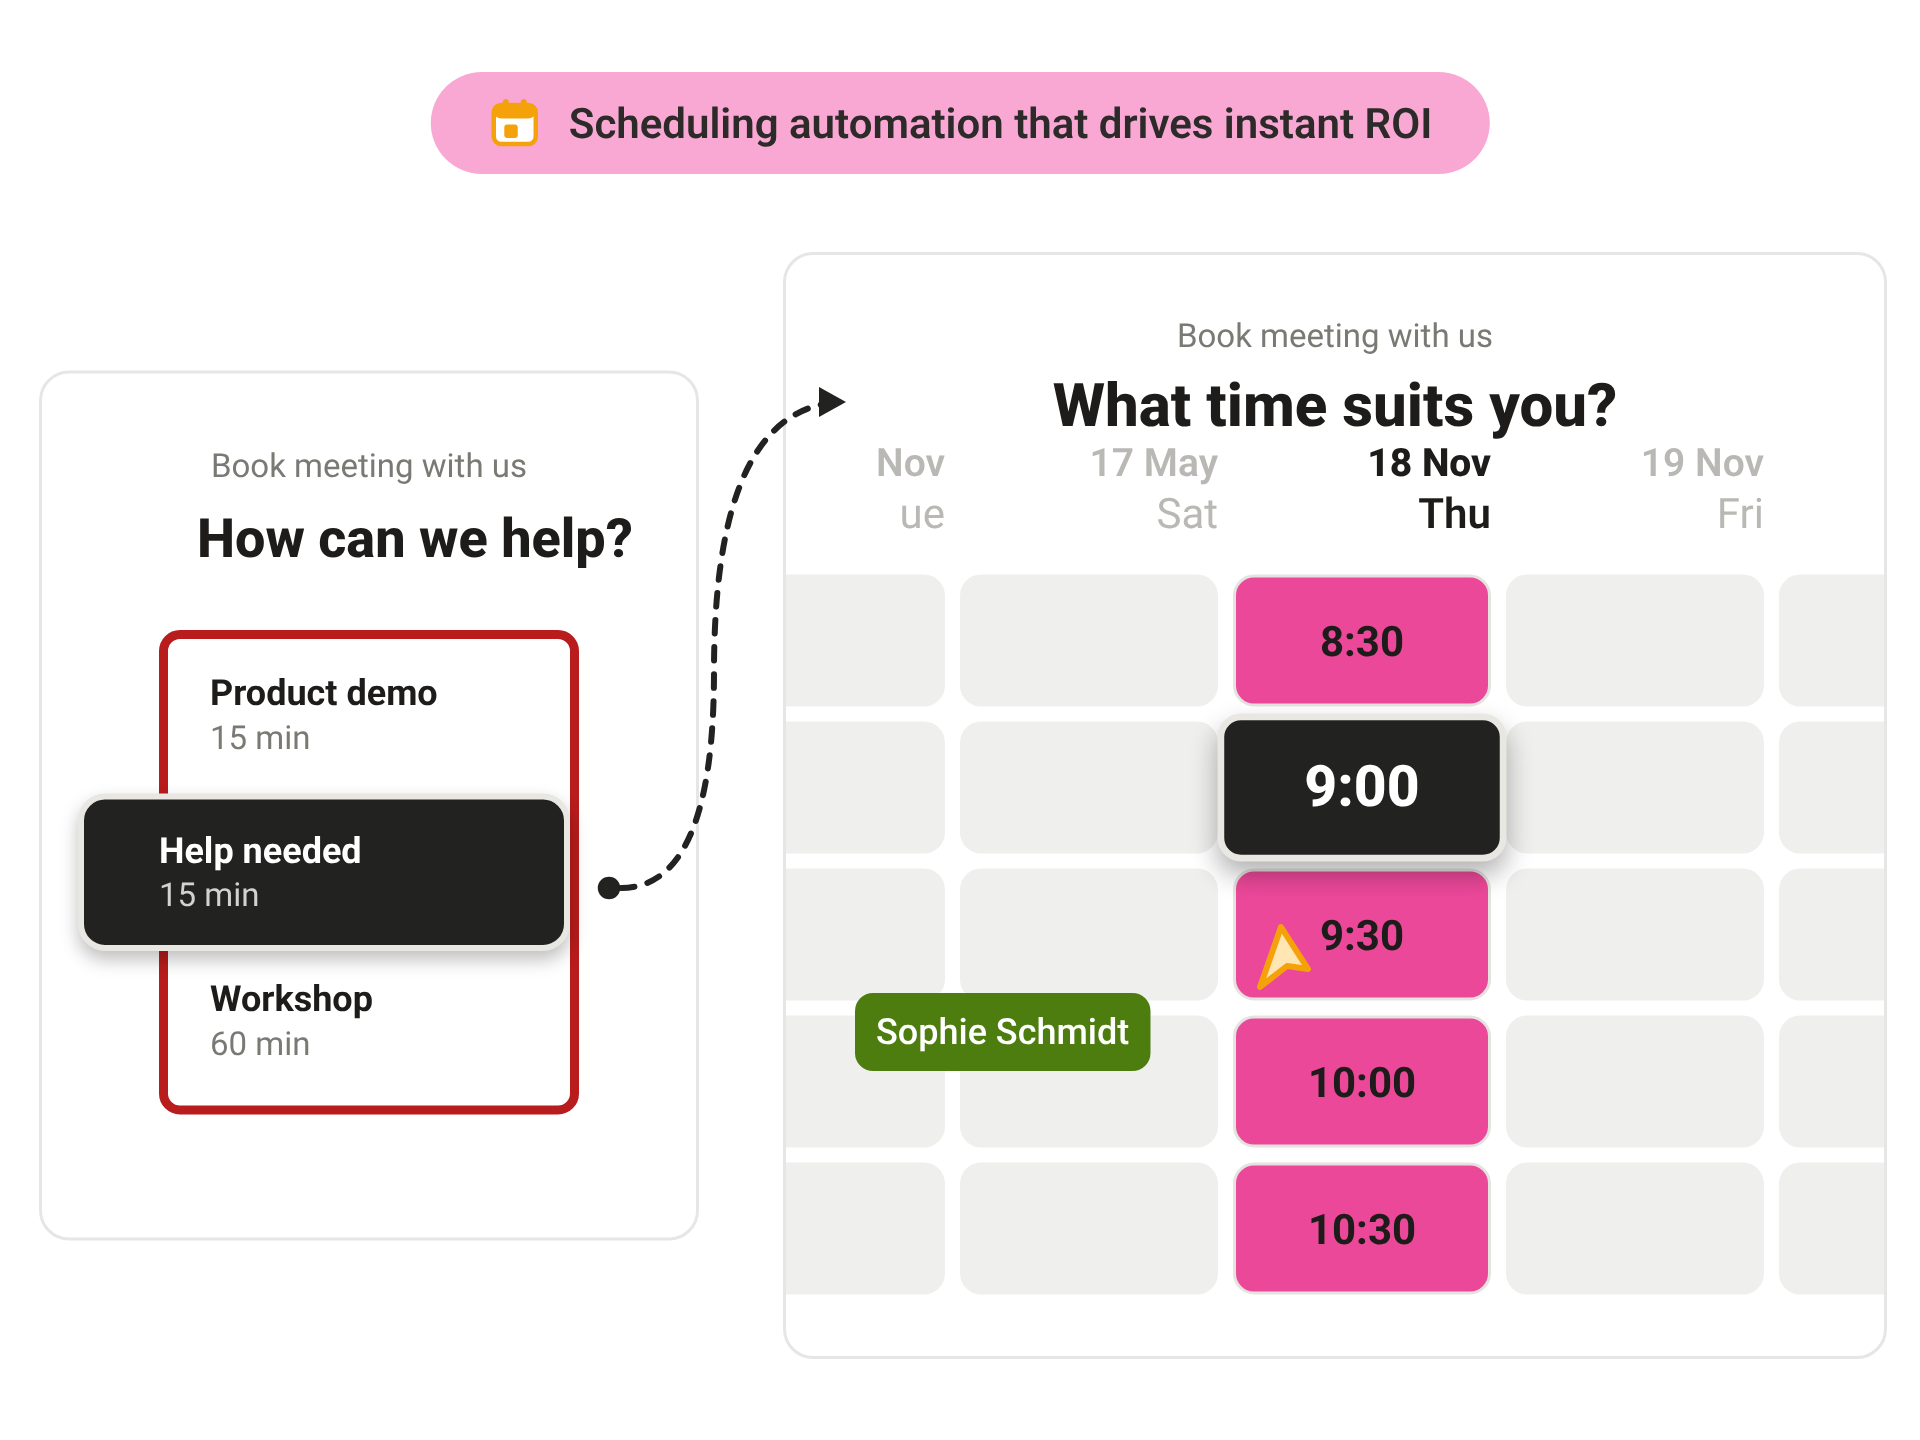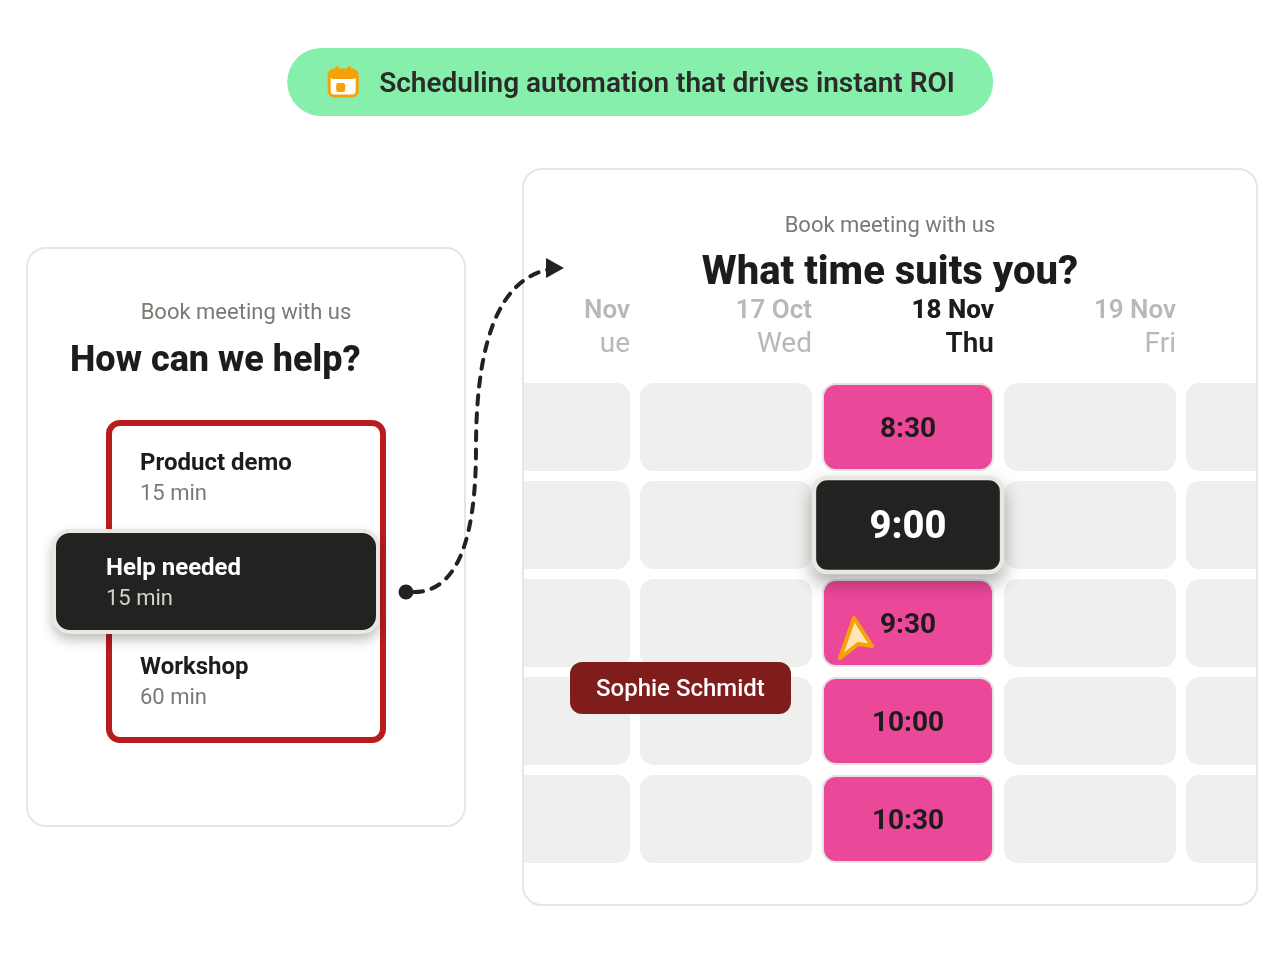--- a/index.html
+++ b/index.html
@@ -11,21 +11,21 @@
     position: relative;
     overflow: hidden;
   }
 
   
   .headline-pill {
     position: absolute;
     top: 48px;
     left: 50%;
     transform: translateX(-50%);
-    background: #86efac;
+    background: #f9a8d4;
     border-radius: 999px;
     padding: 16px 38px;
     display: flex;
     align-items: center;
     gap: 18px;
   }
   .headline-pill .cal-icon {
     width: 36px; height: 36px;
     display: flex; align-items: center; justify-content: center;
   }
@@ -48,21 +48,21 @@
     background: #ffffff;
     padding: 50px 42px 40px;
   }
   .left-card .sub {
     text-align: center;
     color: #7a7a75;
     font-size: 22px;
     margin-bottom: 14px;
   }
   .left-card .title {
-    text-align: left;
+    text-align: right;
     font-size: 36px;
     font-weight: 800;
     color: #1d1c1a;
     margin-bottom: 40px;
   }
   .type-list {
     width: 280px;
     margin: 16px auto;
     border: 6px solid #b91c1c;
     border-radius: 14px;
@@ -185,25 +185,25 @@
     position: absolute;
     top: 612px;
     left: 834px;
     z-index: 10;
     pointer-events: none;
   }
   .tooltip {
     position: absolute;
     top: 662px;
     left: 570px;
-    background: #7f1d1d;
+    background: #4d7c0f;
     color: #ffffff;
     font-size: 24px;
     font-weight: 500;
-    padding: 12px 26px;
+    padding: 12px 14px;
     border-radius: 12px;
     z-index: 9;
   }
 
   
   .connector {
     position: absolute;
     top: 248px;
     left: 396px;
     width: 190px;
@@ -252,22 +252,22 @@
 <div class="right-card">
   <div class="sub">Book meeting with us</div>
   <div class="title">What time suits you?</div>
 
   <div class="day-row">
     <div class="day">
       <div class="d">Nov</div>
       <div class="w">ue</div>
     </div>
     <div class="day">
-      <div class="d">17 Oct</div>
-      <div class="w">Wed</div>
+      <div class="d">17 May</div>
+      <div class="w">Sat</div>
     </div>
     <div class="day active">
       <div class="d">18 Nov</div>
       <div class="w">Thu</div>
     </div>
     <div class="day">
       <div class="d">19 Nov</div>
       <div class="w">Fri</div>
     </div>
     <div class="day">

